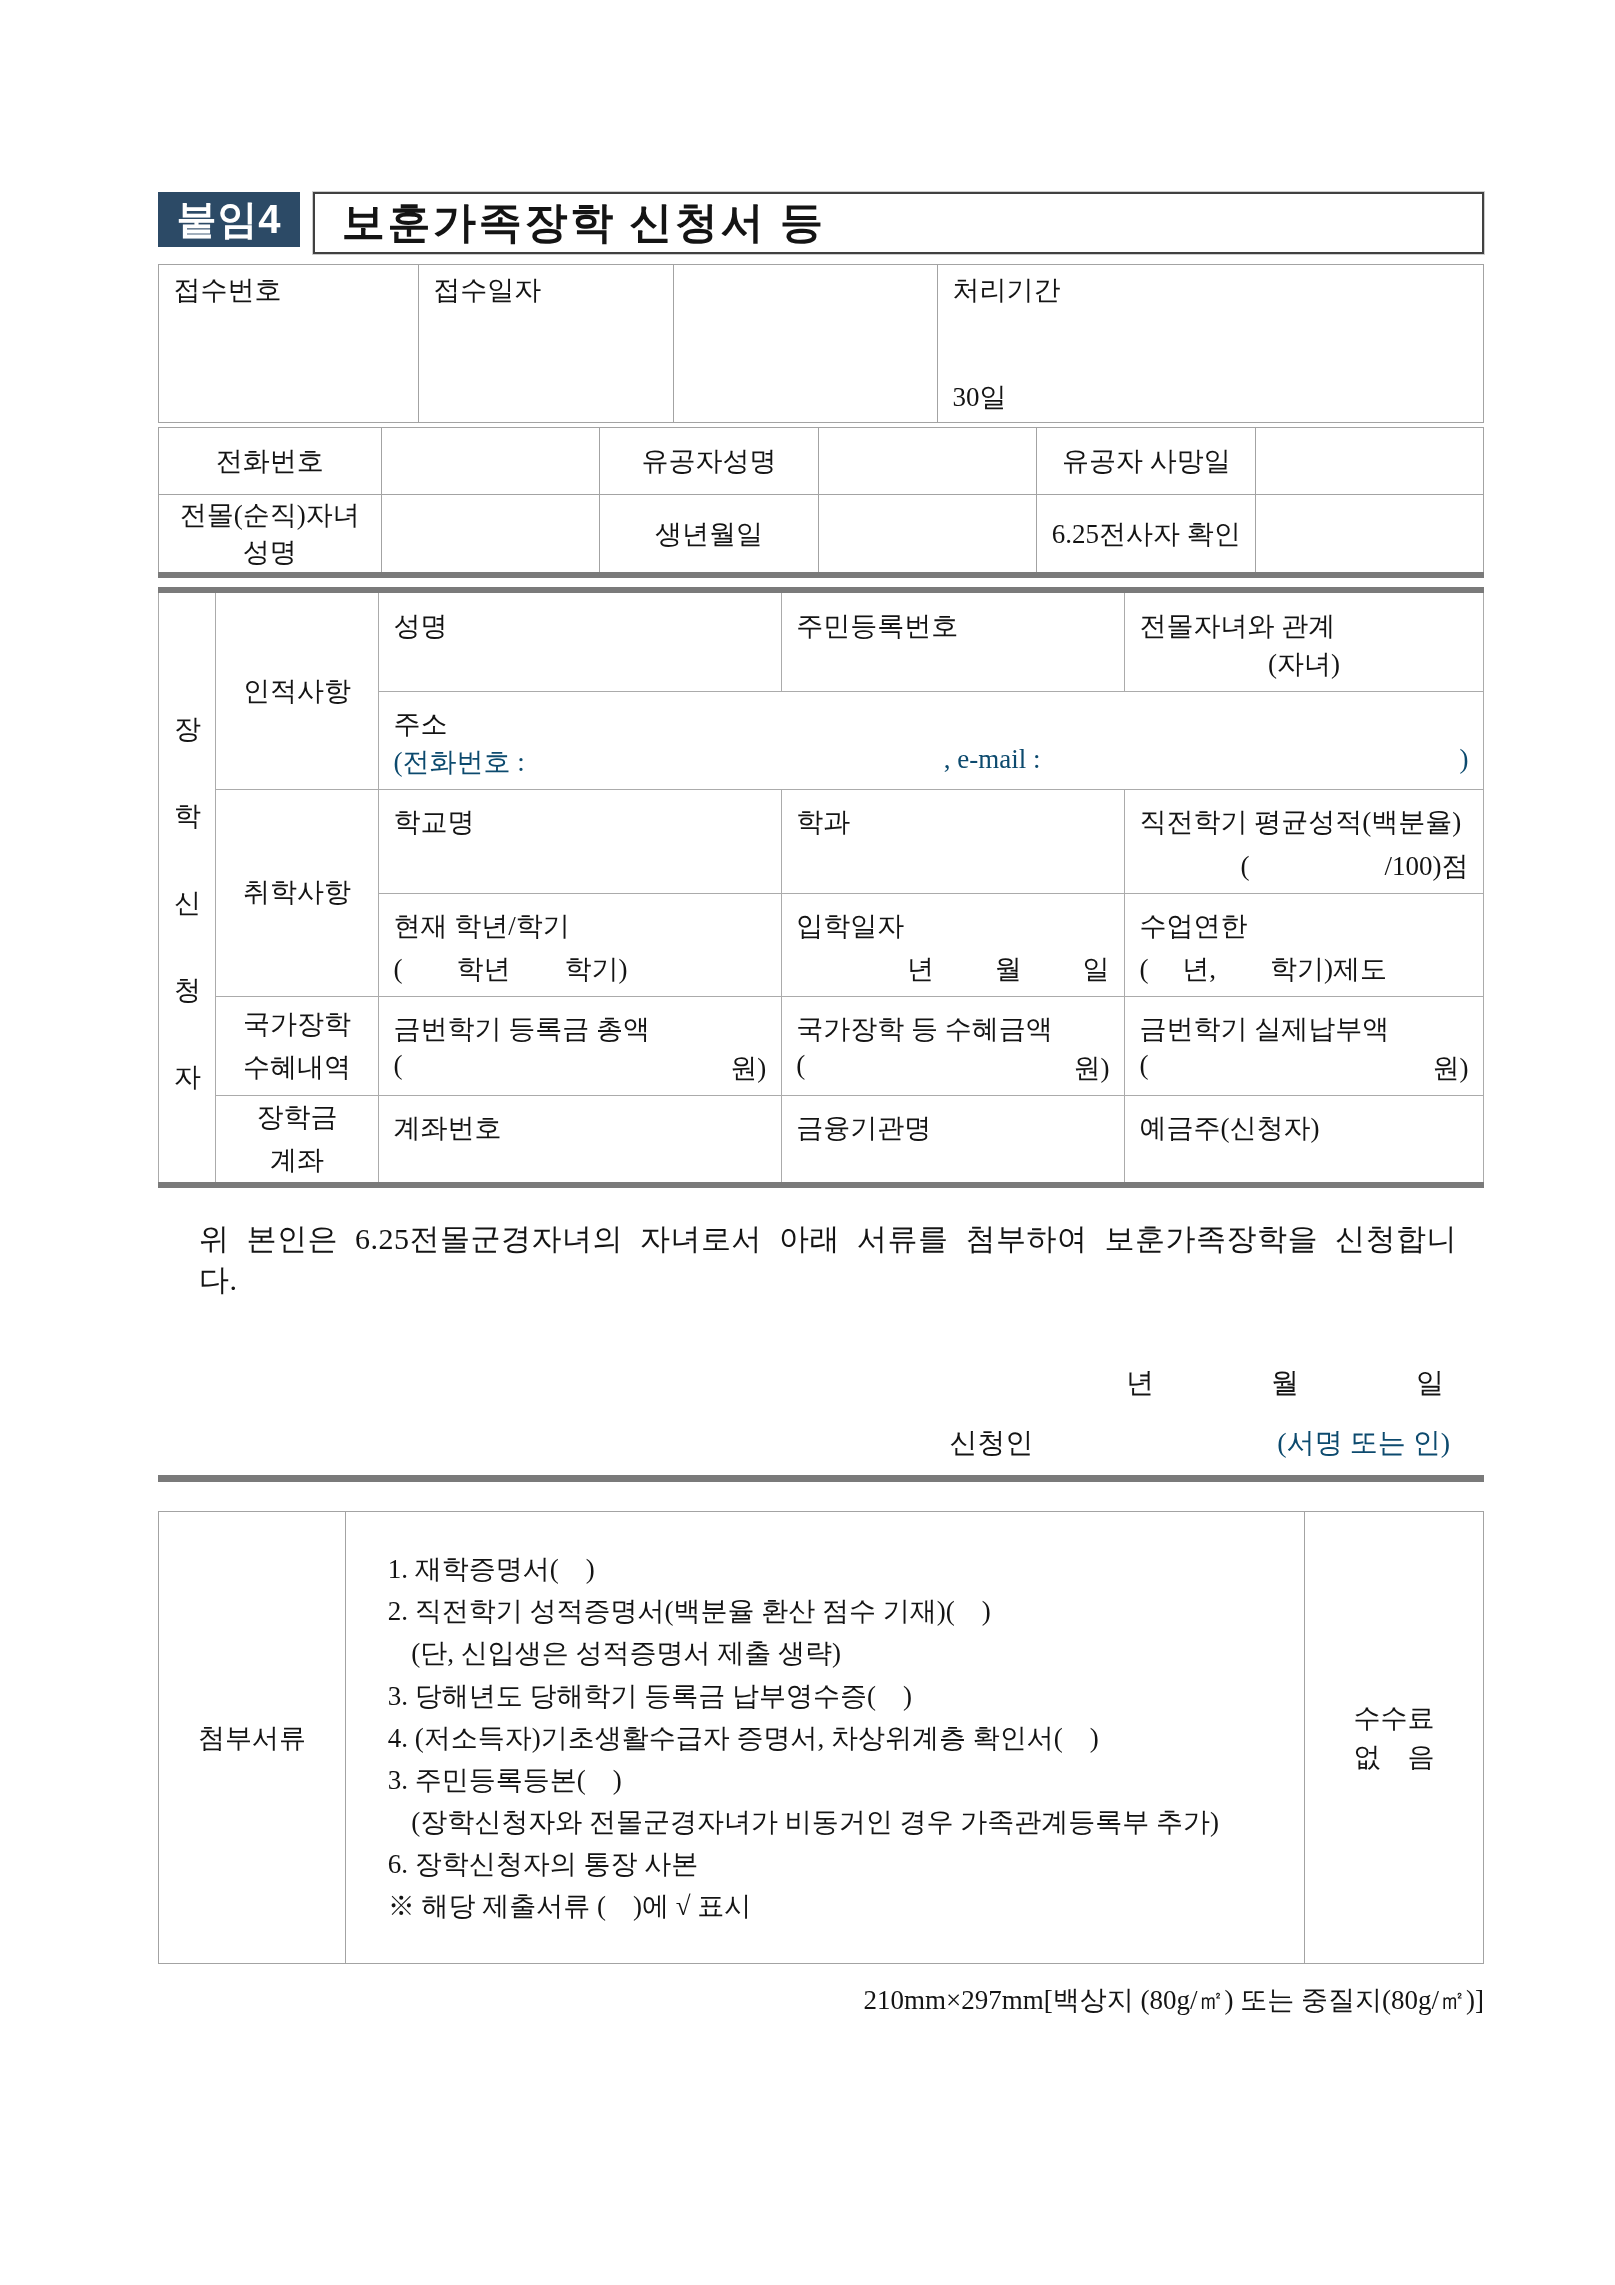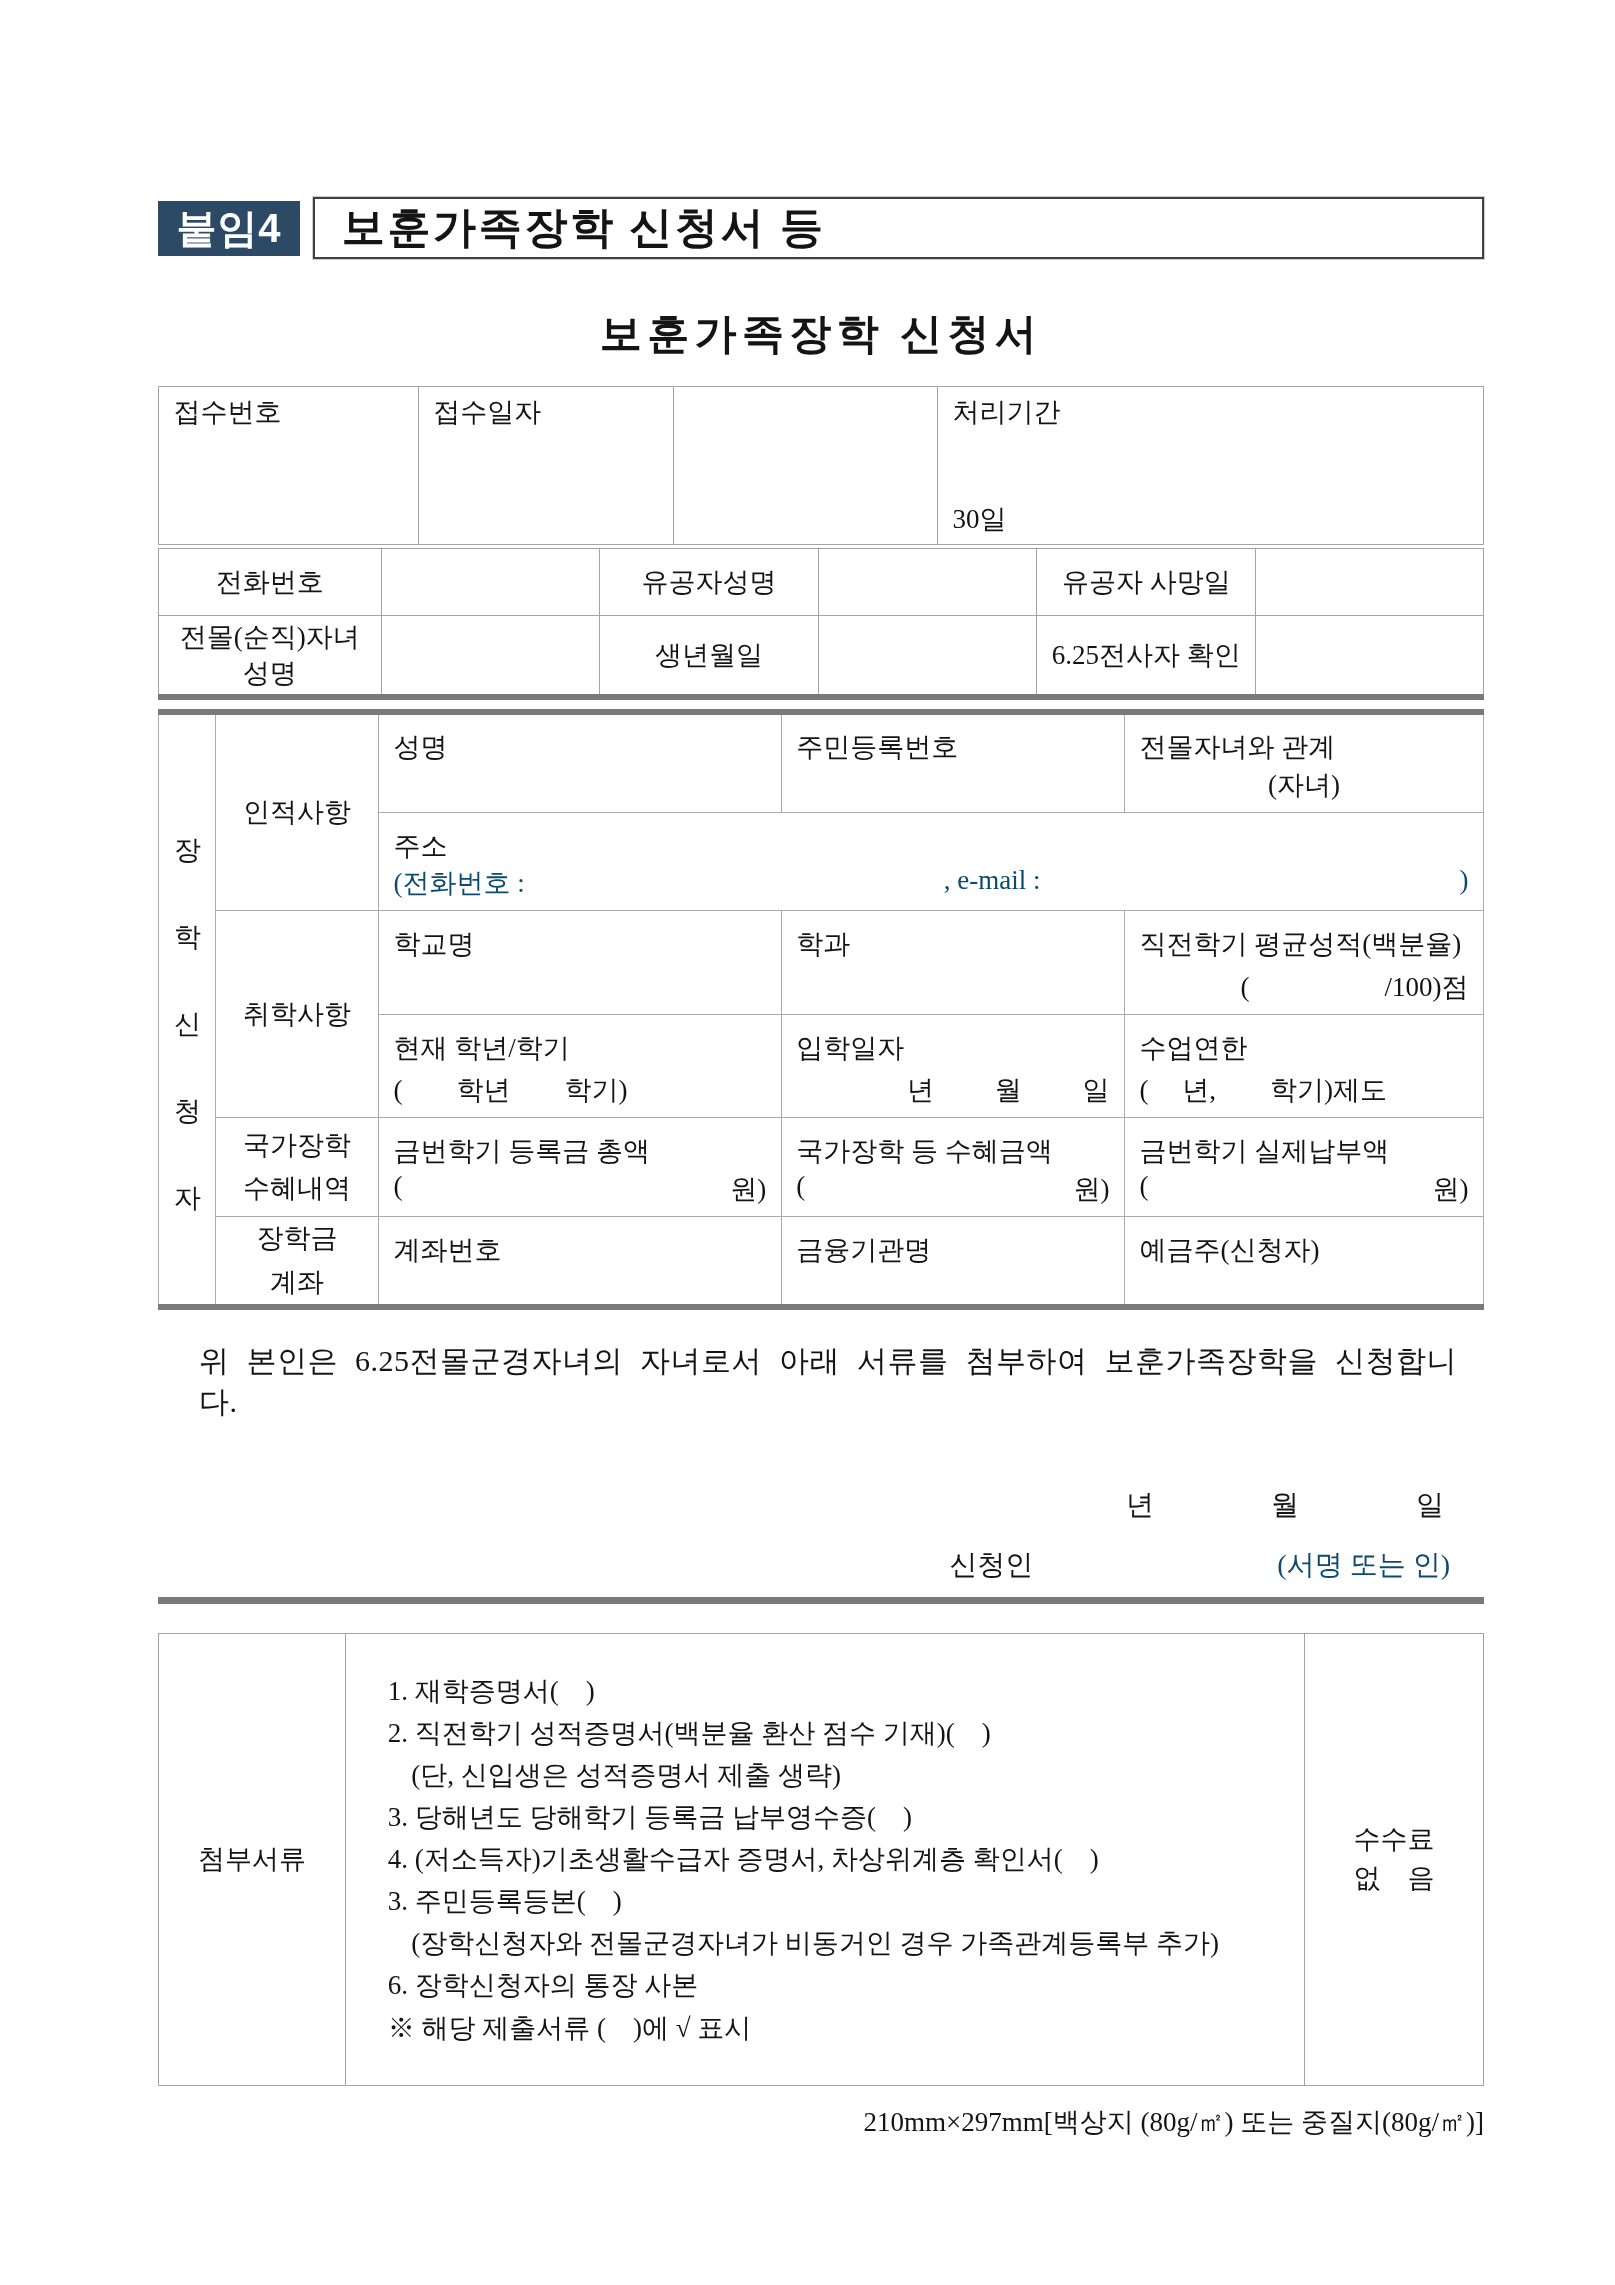--- a/index.html
+++ b/index.html
@@ -9,21 +9,21 @@
     margin:0 auto;
     background:#ffffff;
     box-sizing:border-box;
     padding:192px 132px 0 158px;
     font-family:"Liberation Serif","DejaVu Serif",serif;
     color:#141414;
   }
   .pre { white-space:pre-wrap; }
 
   
-  .attach-header { display:flex; align-items:center; gap:12.7px; height:72px; }
+  .attach-header { display:flex; align-items:flex-start; gap:12.7px; height:72px; }
   .badge {
     width:142px; background:#2c4a66; color:#ffffff;
     font-family:"Liberation Sans","DejaVu Sans",sans-serif;
     font-weight:bold; font-size:40px;
     display:flex; align-items:center; justify-content:center;
     letter-spacing:0.9px;
   }
   .header-box {
     flex:1; border:2.7px solid #414141; background:#ffffff;
     display:flex; align-items:center; padding-left:27px;
@@ -108,21 +108,20 @@
 
 <div class="page">
 
   <div class="attach-header">
     <div class="badge">붙임4</div>
     <div class="header-box">
       <span>보훈가족장학 신청서 등</span>
     </div>
   </div>
 
-  <div class="doc-title">보훈가족장학 신청서</div>
 
   <table class="t1">
     <colgroup>
         <col style="width:19.6%">
         <col style="width:19.3%">
         <col style="width:19.9%">
         <col style="width:41.2%">
       </colgroup>
     <tbody>
         <tr>

